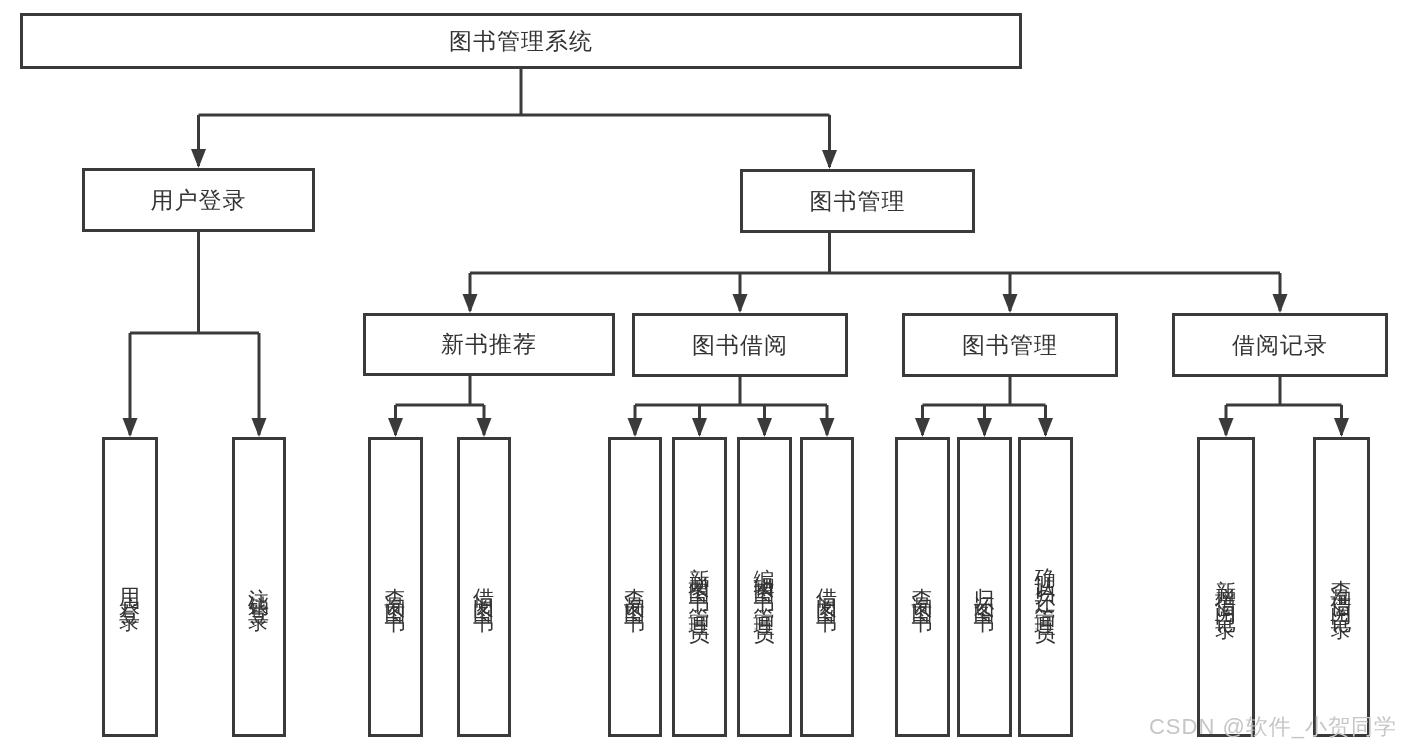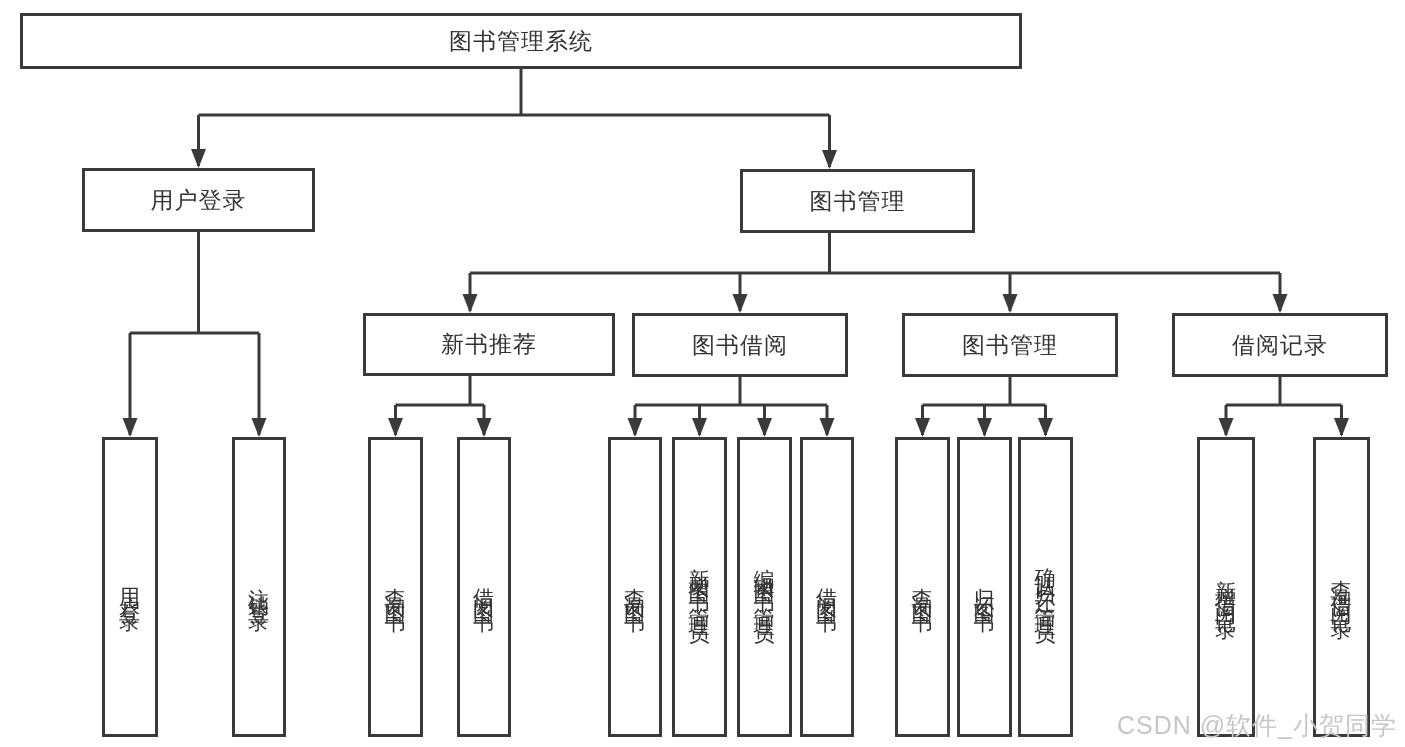--- a/index.html
+++ b/index.html
@@ -42,21 +42,21 @@
   .leaf span {
     writing-mode: vertical-rl;
     text-orientation: mixed;
     letter-spacing: 8px;
     line-height: 1;
   }
   .watermark {
     position: absolute;
     right: 8px;
     bottom: 5px;
-    font-size: 25px;
+    font-size: 22px;
     color: #c6c6c6;
     letter-spacing: 1px;
     white-space: nowrap;
     margin-top: 19px;
   }
 </style>
 </head>
 <body>
 
 <div class="canvas">

